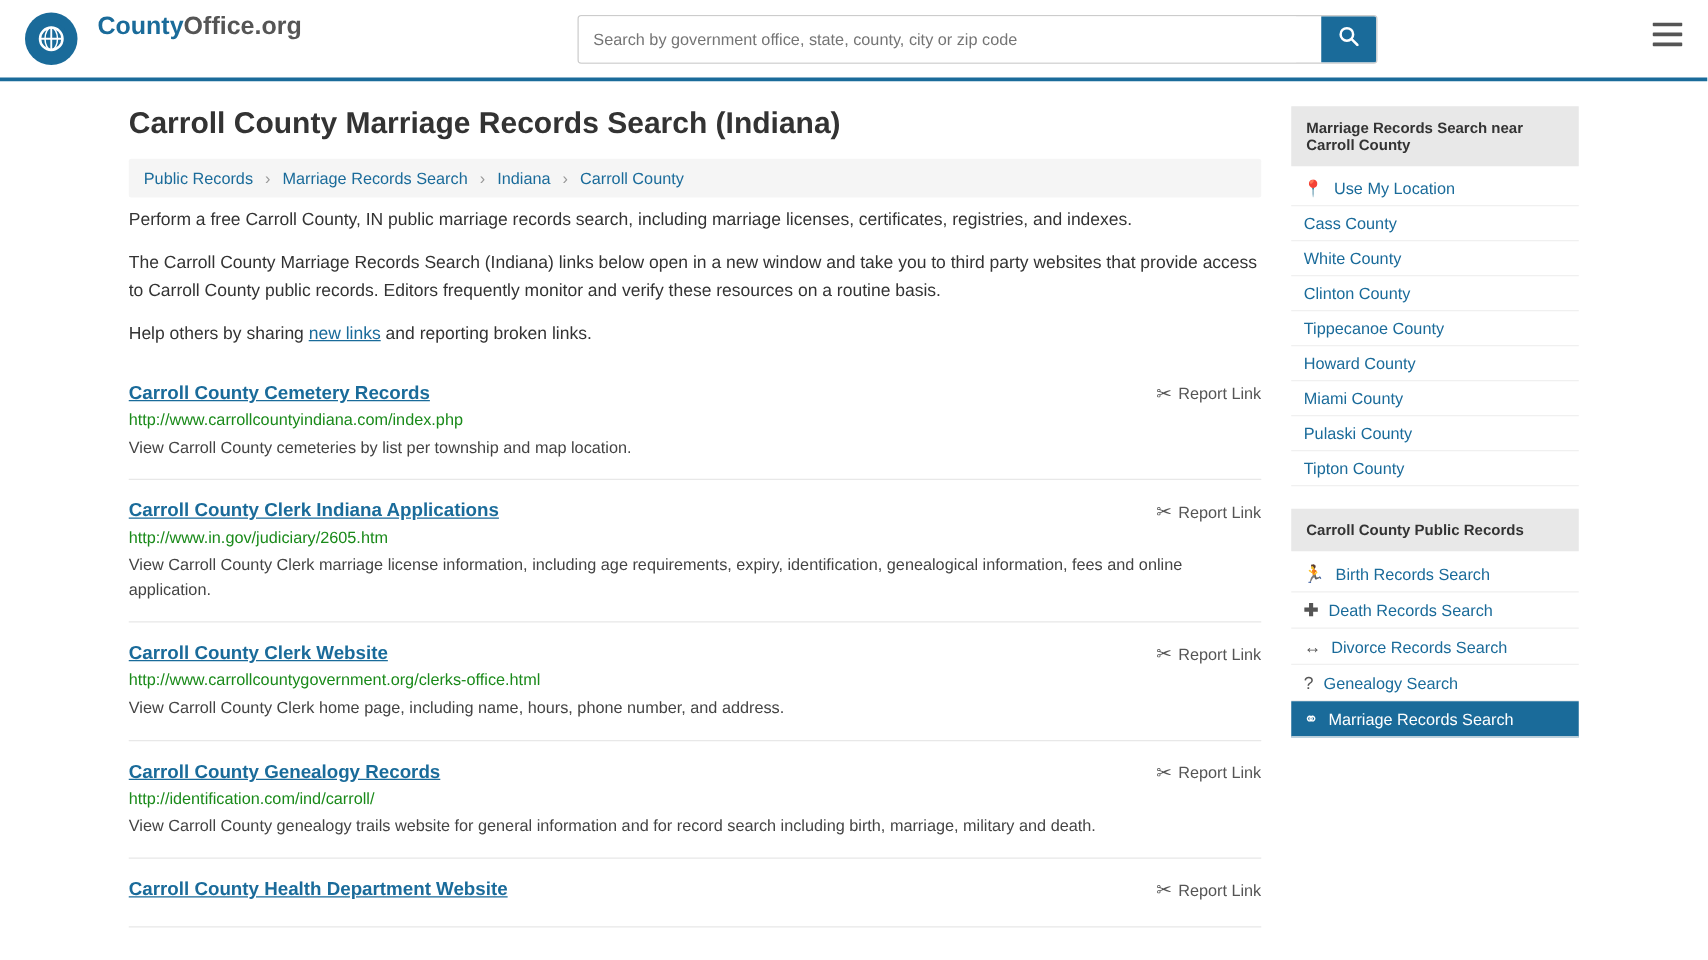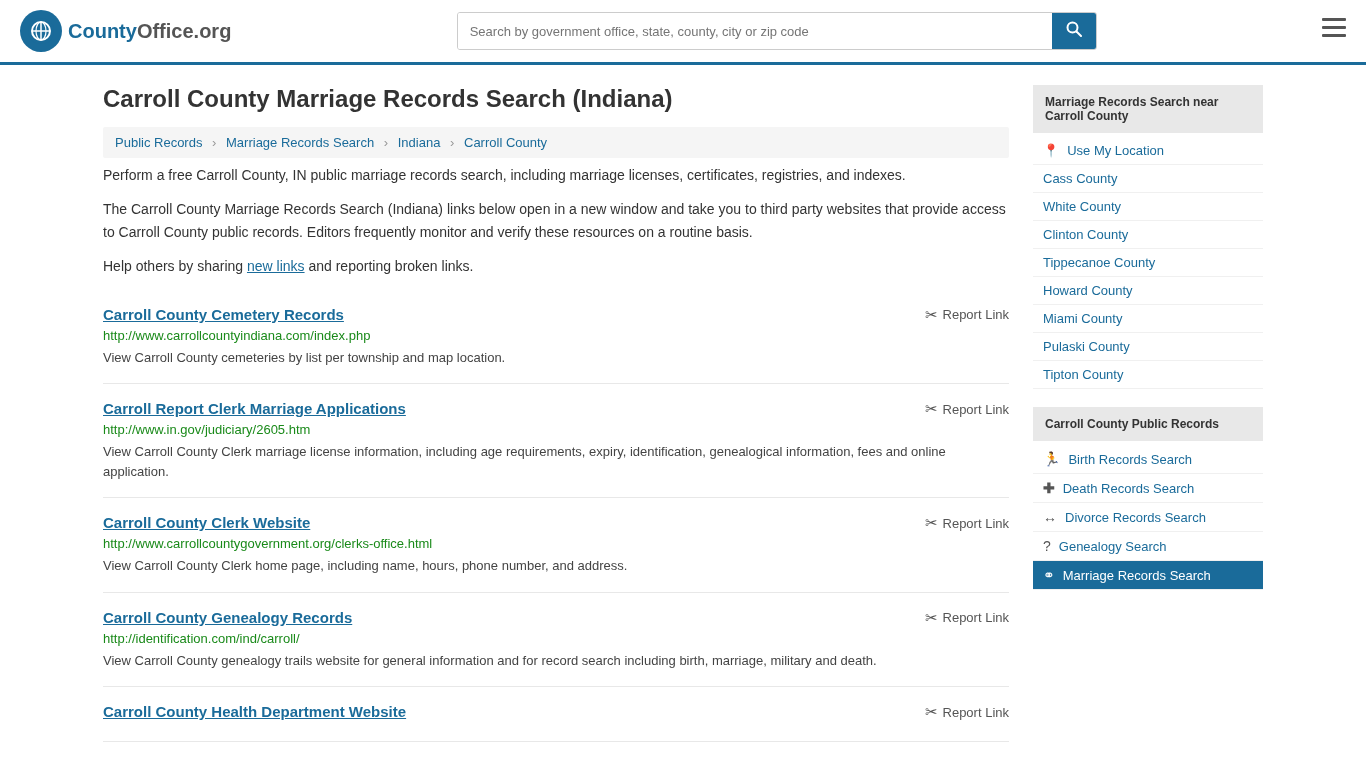--- a/index.html
+++ b/index.html
@@ -9,22 +9,21 @@
     .header {
       background: #fff;
       border-bottom: 3px solid #1a6b9a;
       padding: 10px 20px;
       display: flex;
       align-items: center;
       justify-content: space-between;
     }
     .logo-area {
       display: flex;
-      align-items: center;
-      gap: 6px;
+      gap: 16px;
     }
     .logo-circle {
       width: 42px;
       height: 42px;
       border-radius: 50%;
       background: #1a6b9a;
       display: flex;
       align-items: center;
       justify-content: center;
       color: white;
@@ -281,21 +280,21 @@
       <button class="report-link-btn">
         <span class="report-icon">✂</span>
         Report Link
       </button>
     </div>
     <div class="result-url">http://www.carrollcountyindiana.com/index.php</div>
     <div class="result-desc">View Carroll County cemeteries by list per township and map location.</div>
   </div>
         <div class="result-item">
     <div class="result-header">
-      <span class="result-title">Carroll Report Clerk Marriage Applications</span>
+      <span class="result-title">Carroll County Clerk Indiana Applications</span>
       <button class="report-link-btn">
         <span class="report-icon">✂</span>
         Report Link
       </button>
     </div>
     <div class="result-url">http://www.in.gov/judiciary/2605.htm</div>
     <div class="result-desc">View Carroll County Clerk marriage license information, including age requirements, expiry, identification, genealogical information, fees and online application.</div>
   </div>
         <div class="result-item">
     <div class="result-header">

